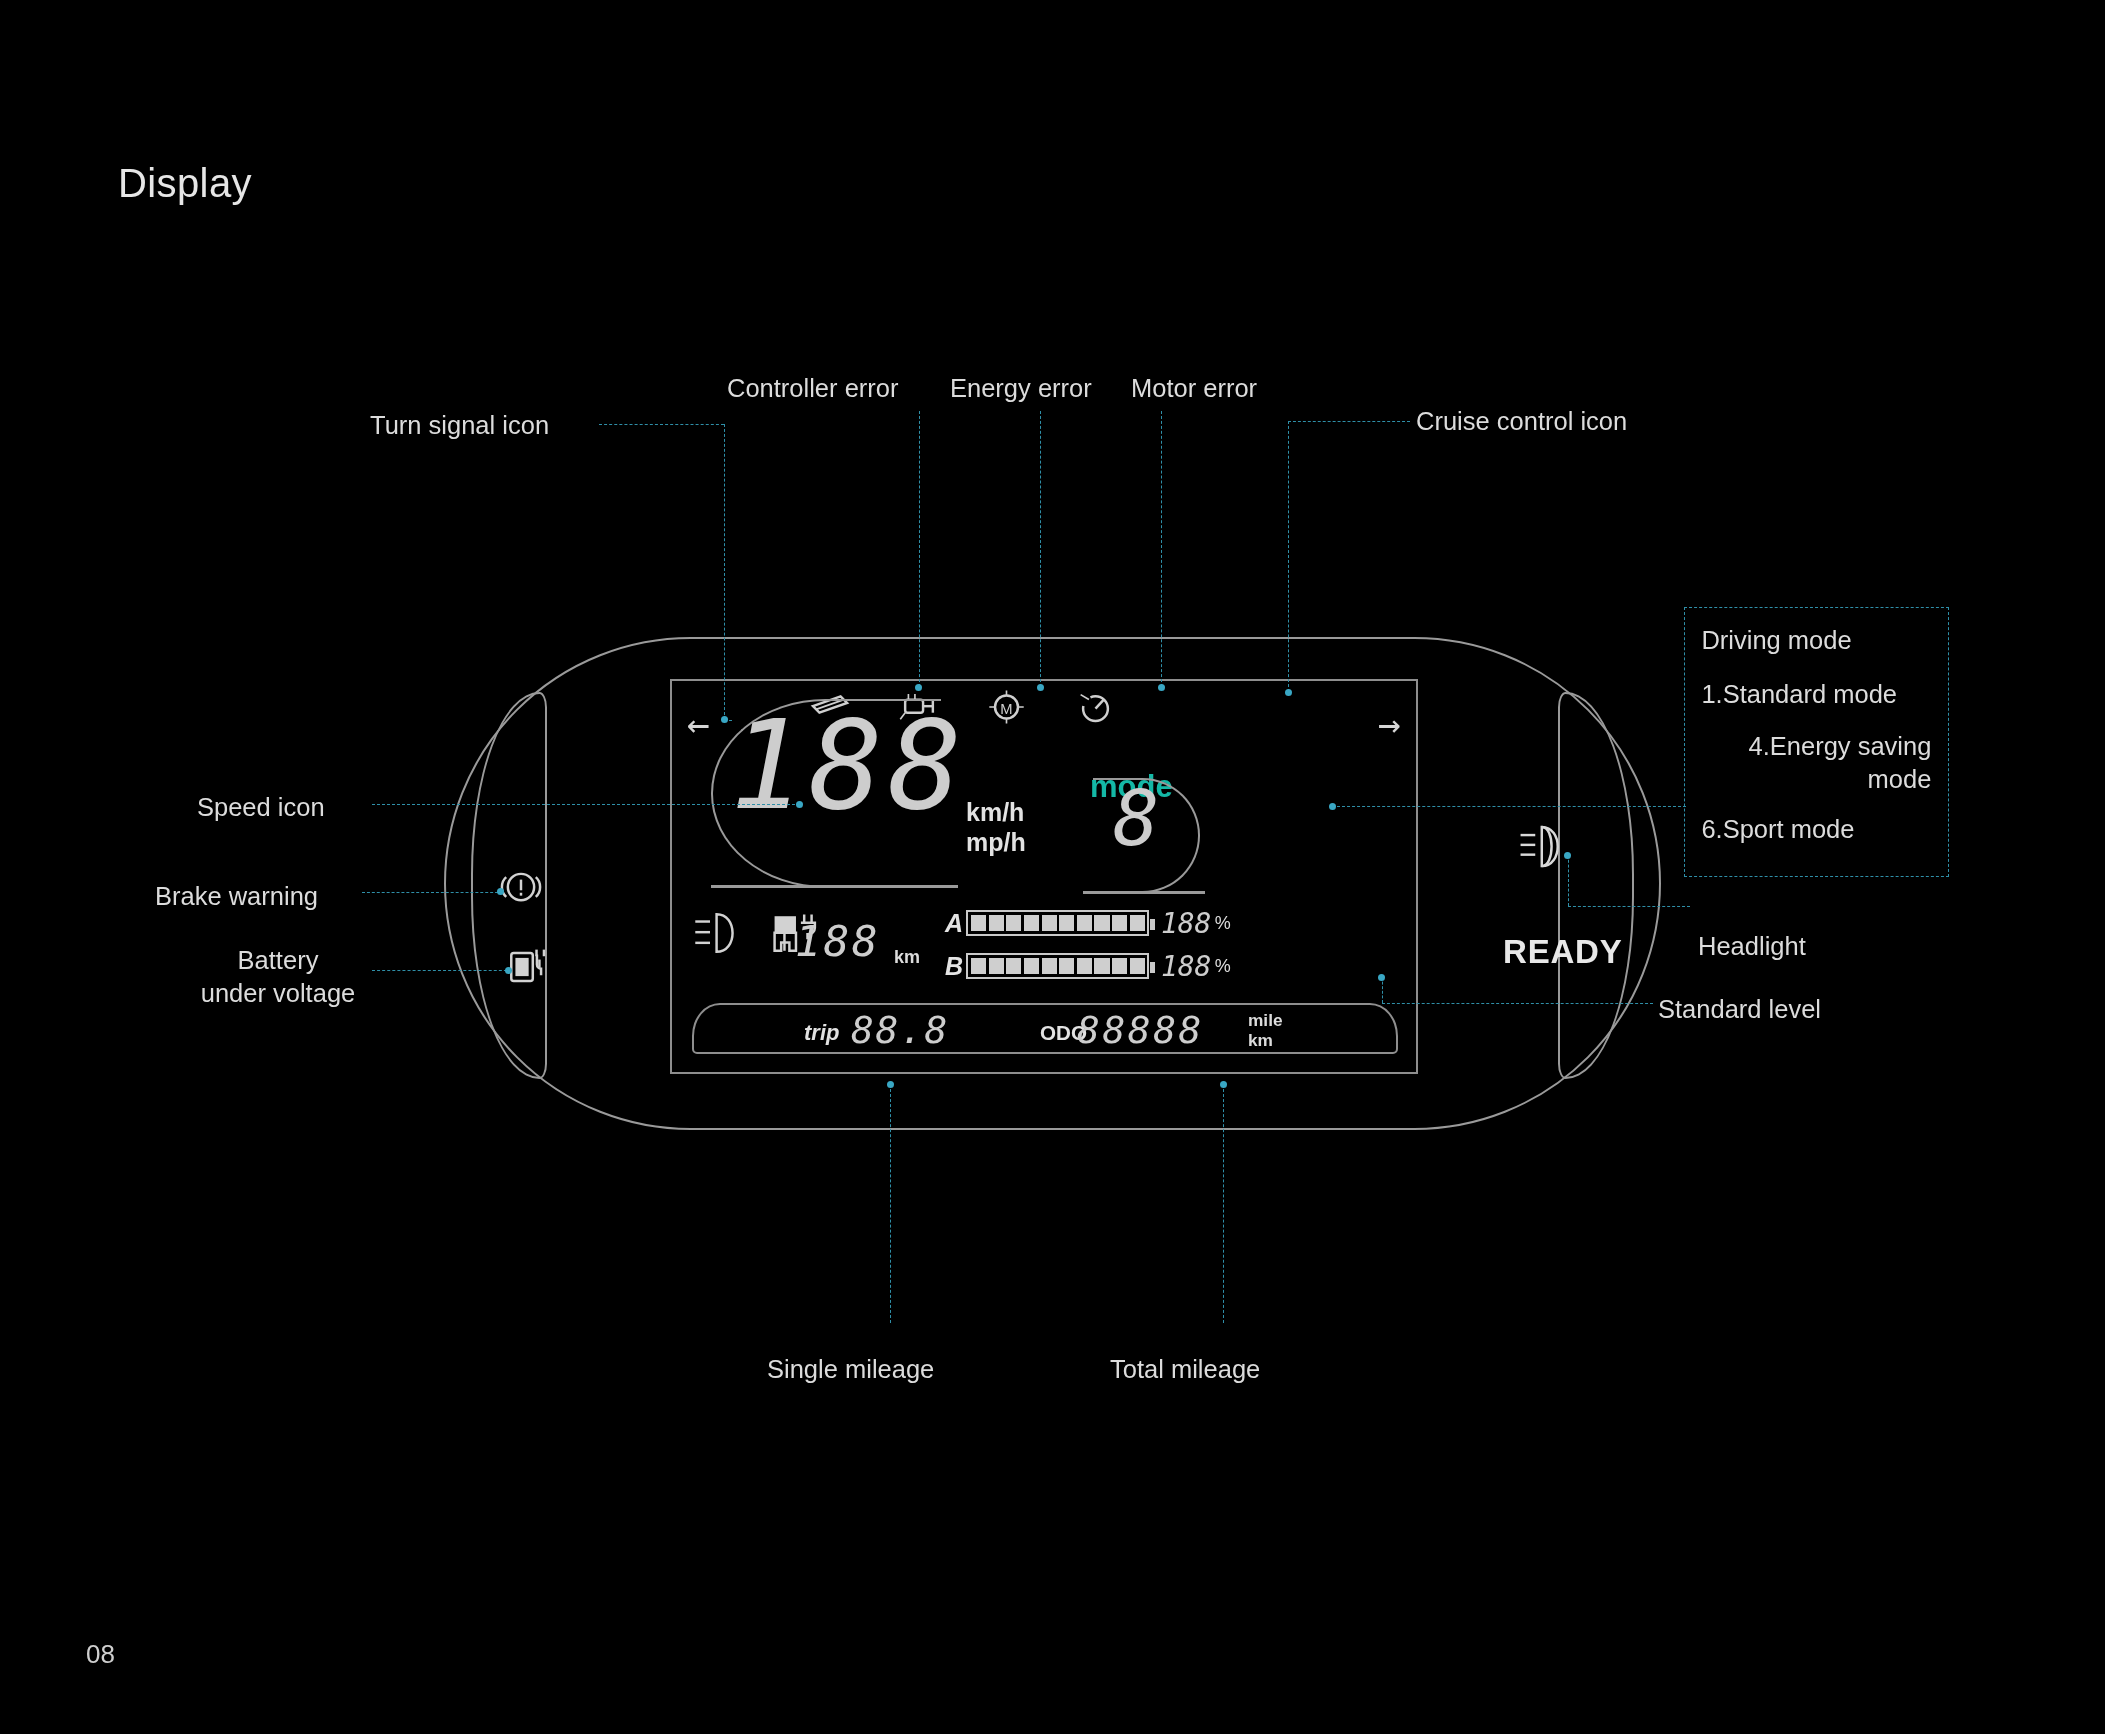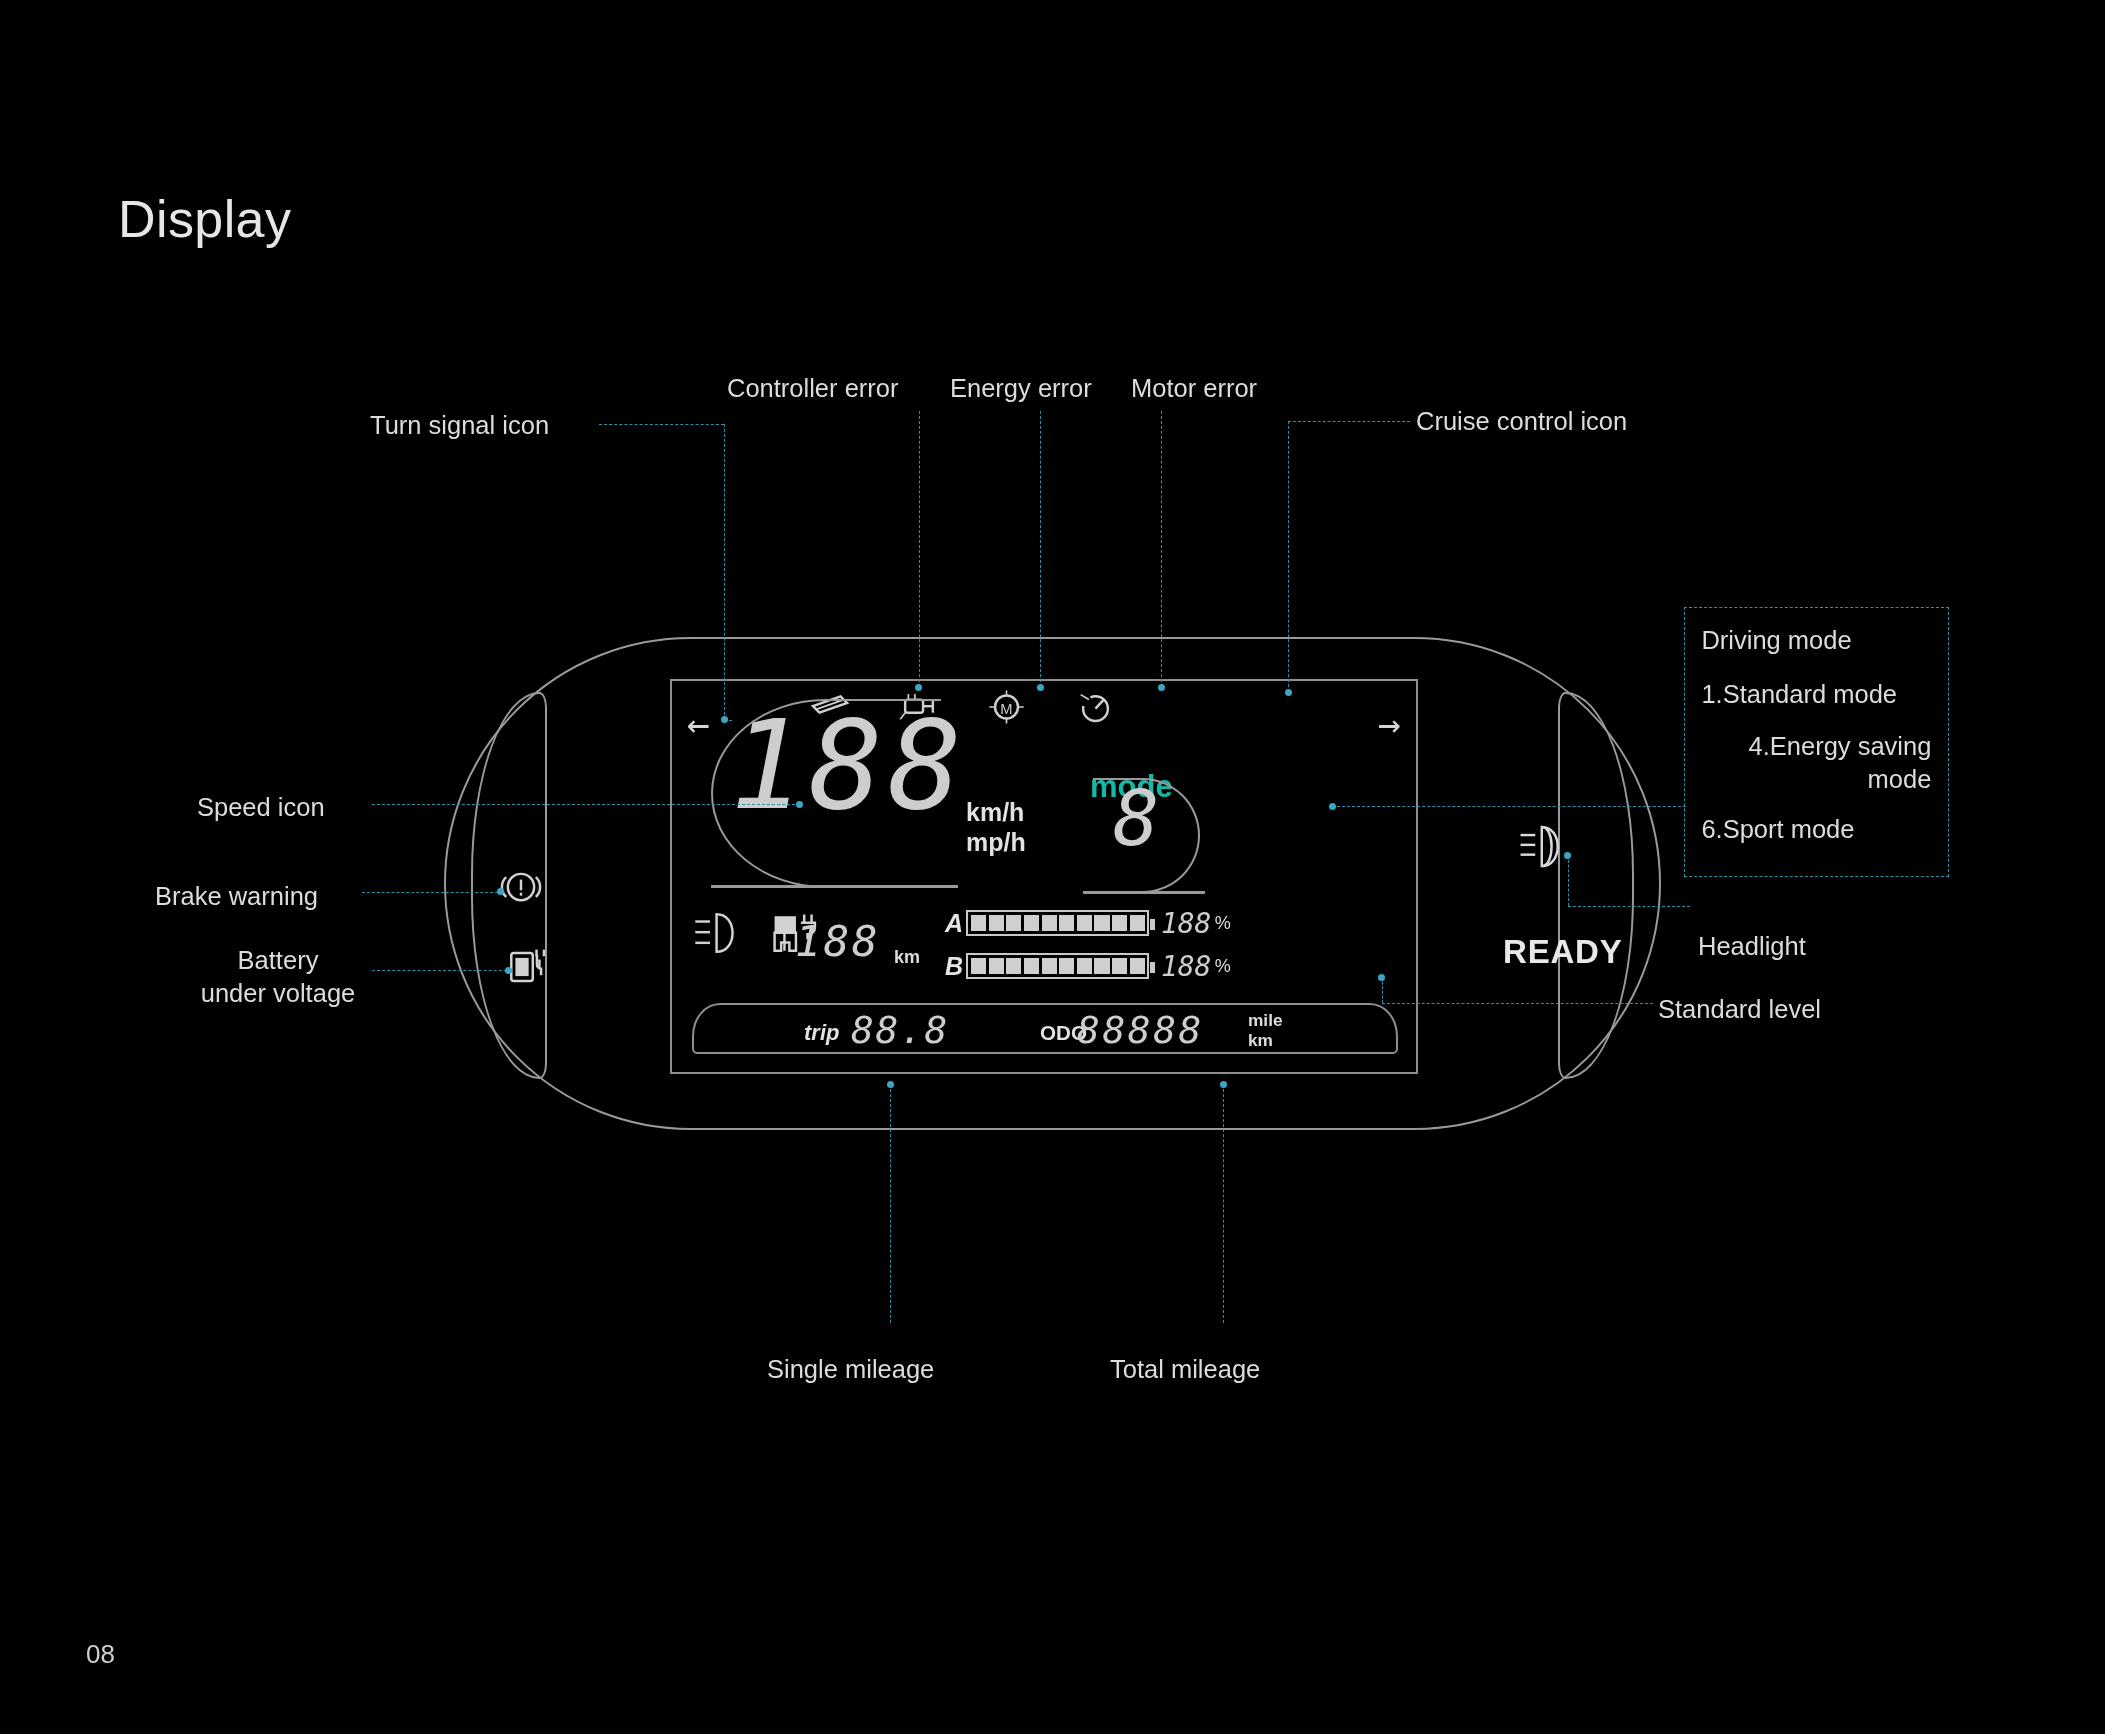--- a/index.html
+++ b/index.html
@@ -12,24 +12,23 @@
     height: 1735px;
     position: relative;
     font-family: "Liberation Sans", sans-serif;
     color: #d8d8d8;
     overflow: hidden;
   }
   .page-title {
     position: absolute;
     left: 118px;
     top: 161px;
-    font-size: 52px;
+    font-size: 40px;
     color: #e6e6e6;
     letter-spacing: 0.4px;
-    margin-top: 28px;
   }
   .page-number {
     position: absolute;
     left: 86px;
     top: 1639px;
     font-size: 26px;
     color: #cfcfcf;
   }
 
   

